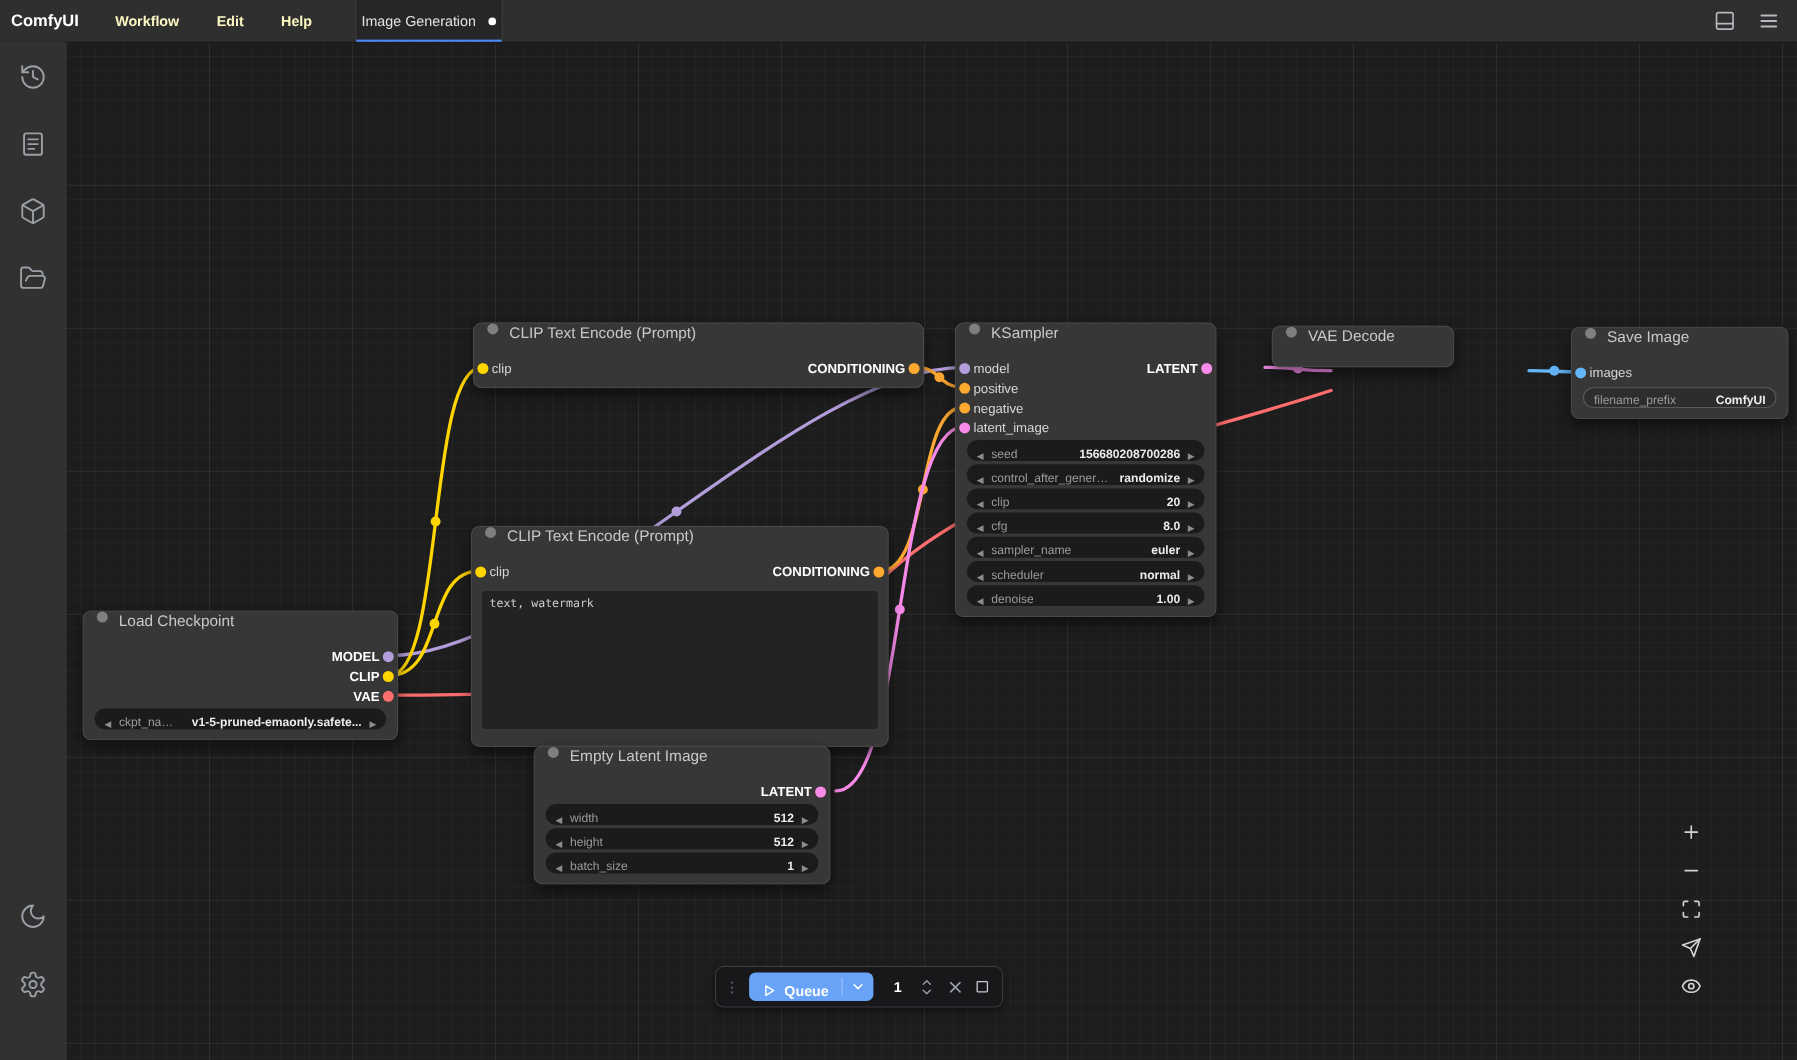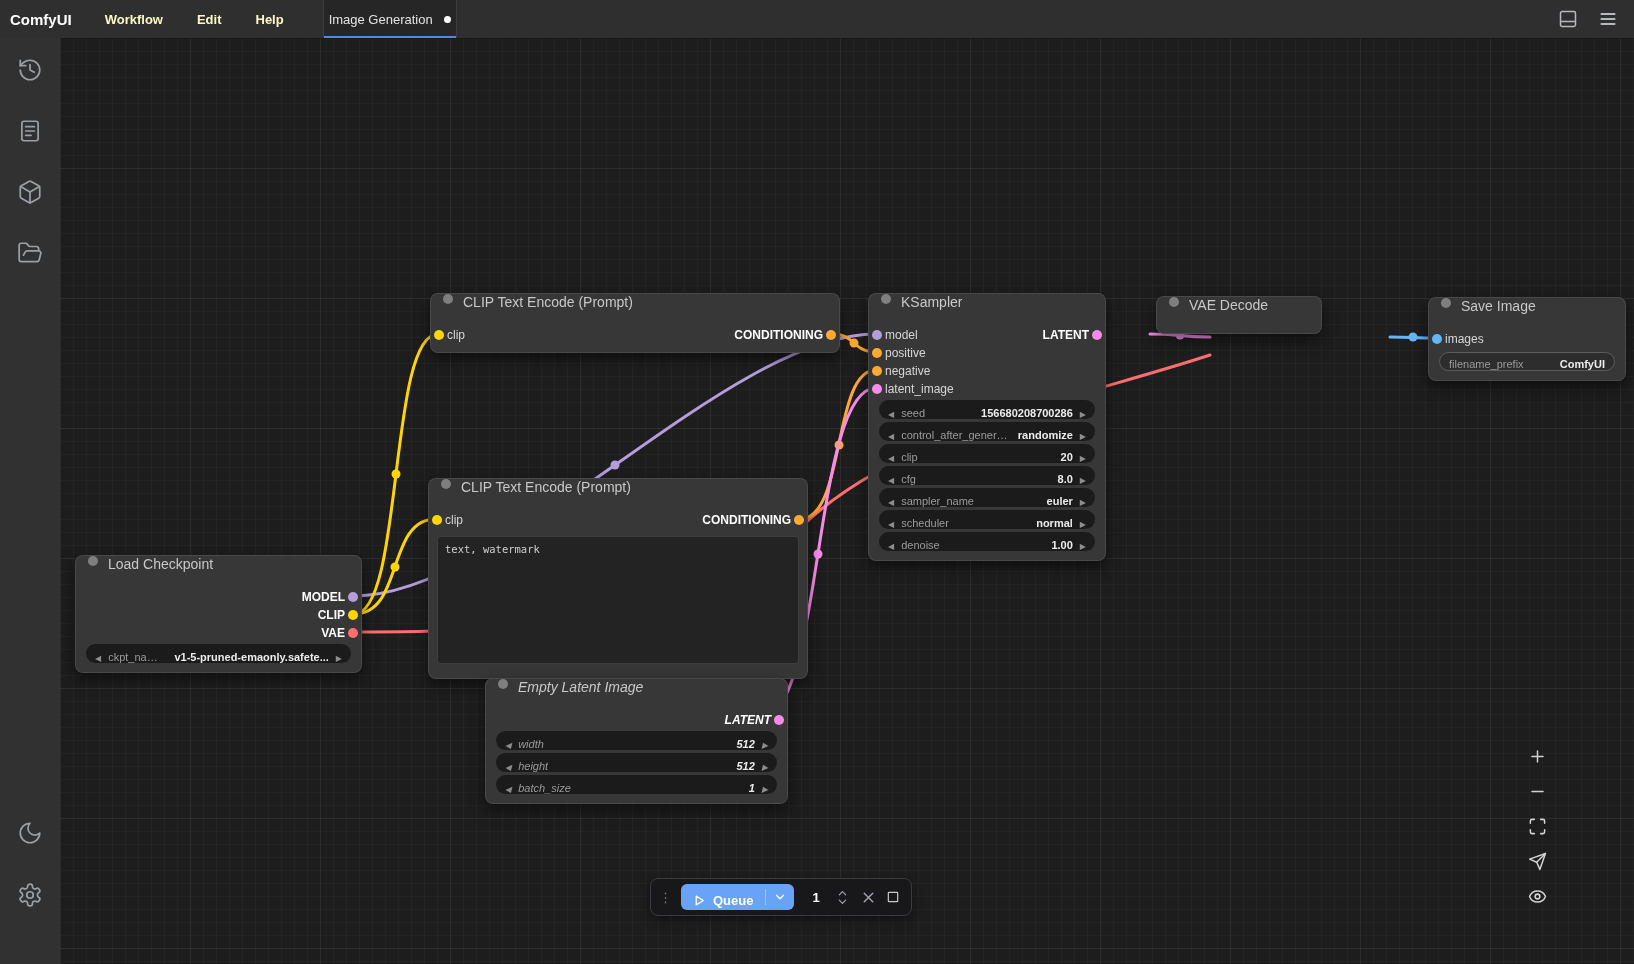--- a/index.html
+++ b/index.html
@@ -183,21 +183,21 @@
       <div class="rows">
         <div class="row">
           <span class="slot-dot in" style="background: rgb(255, 213, 0);"></span>
           <span class="in-label">clip</span>
           <span class="out-label">CONDITIONING</span>
           <span class="slot-dot out" style="background: rgb(255, 169, 49);"></span>
         </div>
       </div>
       <div class="prompt" style="height: 128px;">text, watermark</div>
     </div>
-    <div class="node" style="left: 485px; top: 678px; width: 303px; font-style: italic;">
+    <div class="node" style="left: 485px; top: 678px; width: 270px;">
       <div class="node-title">
         <span class="status-dot"></span>
         <span class="title-text">Empty Latent Image</span>
       </div>
       <div class="rows">
         <div class="row">
           <span class="out-label">LATENT</span>
           <span class="slot-dot out" style="background: rgb(248, 139, 234);"></span>
         </div>
       </div>

